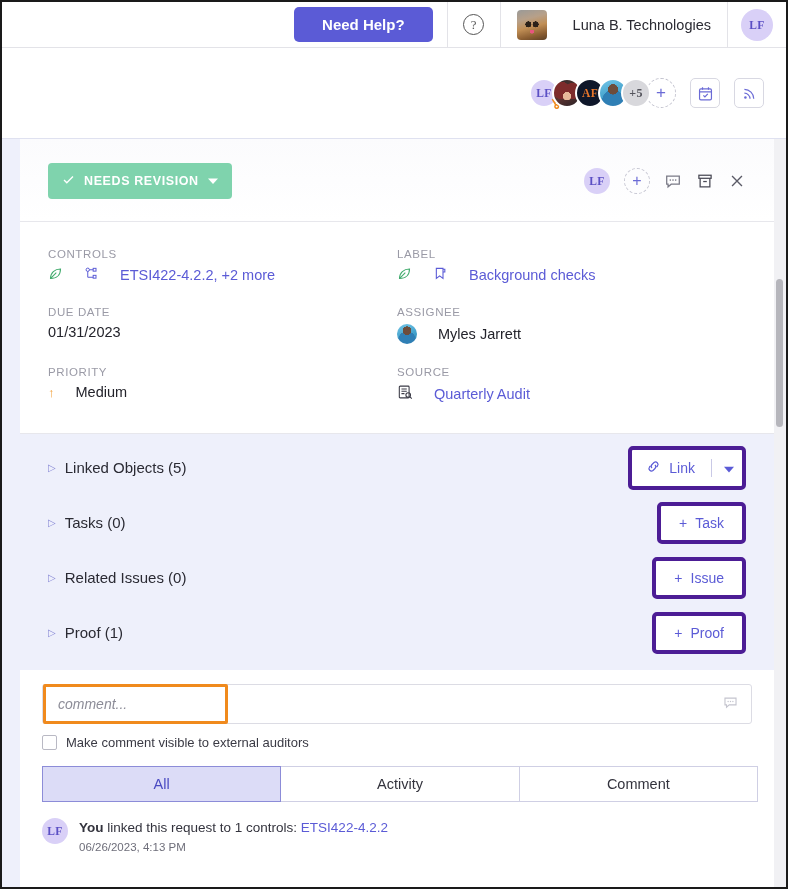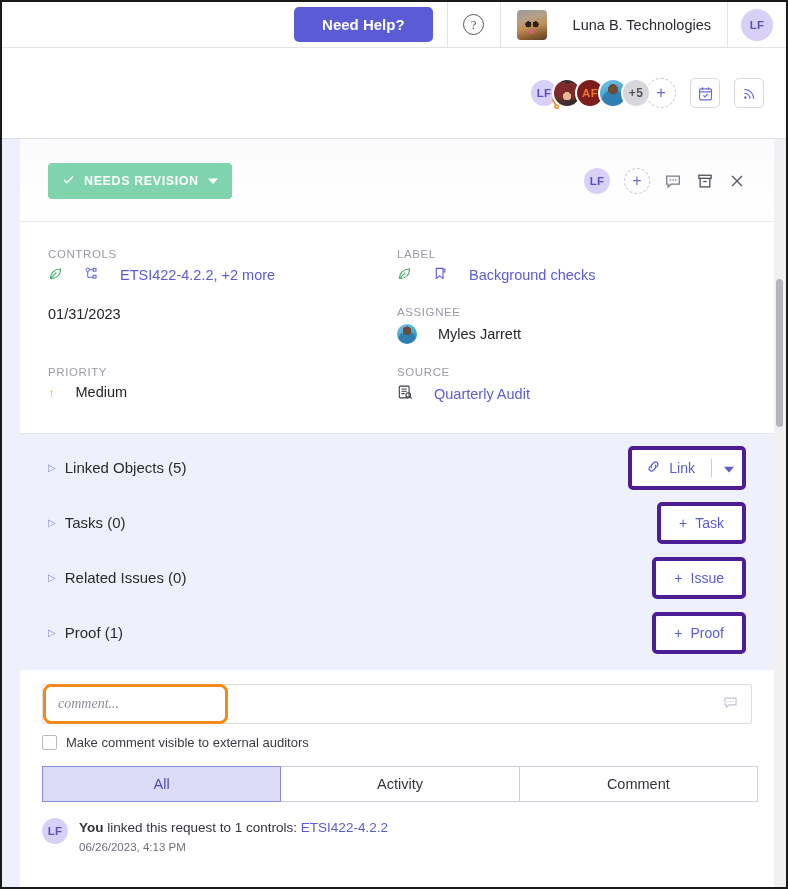--- a/index.html
+++ b/index.html
@@ -59,21 +59,21 @@
       radial-gradient(circle at 50% 72%, #e8567f 0 7%, transparent 8%),
       radial-gradient(circle at 38% 48%, #2b2119 0 12%, transparent 13%),
       radial-gradient(circle at 62% 48%, #2b2119 0 12%, transparent 13%),
       linear-gradient(165deg, #9a9a98 0%, #b7a089 30%, #c08e55 55%, #8b5e32 80%, #5d4026 100%);
   }
   .org-name { font-size: 14.5px; color: #2b2b33; white-space: nowrap; }
   .avatar-cell { display: flex; align-items: center; justify-content: center; width: 58px; }
   .av {
     border-radius: 50%;
     display: flex; align-items: center; justify-content: center;
-    font-size: 11.5px; font-weight: bold; letter-spacing: .3px;
+    font-size: 11.5px; font-weight: bold; letter-spacing: .3px; font-family: Liberation Serif, serif;
   }
   .av-lf { background: #d9d0f7; color: #5b4fc4; }
   .av-32 { width: 32px; height: 32px; }
 
   
   .subbar {
     height: 90px;
     display: flex; align-items: center; justify-content: flex-end;
     padding-right: 22px;
     background: #fff;
@@ -87,21 +87,21 @@
       radial-gradient(circle at 28% 40%, #7d2b2b 0 35%, transparent 36%),
       radial-gradient(circle at 72% 42%, #7d2b2b 0 33%, transparent 34%),
       linear-gradient(150deg, #2a2a2a, #5b3330 55%, #262026);
   }
   .av-photo-2 {
     background:
       radial-gradient(circle at 50% 36%, #6d4c3b 0 24%, transparent 25%),
       radial-gradient(circle at 50% 80%, #2f7fb5 0 44%, transparent 45%),
       linear-gradient(160deg, #74c6e8, #3f9ec9 60%, #2e7ba3);
   }
-  .av-af { background: #7f1d1d; color: #e8762b; }
+  .av-af { background: #0f172a; color: #e8762b; }
   .av-more { background: #d8d8dc; color: #54545c; font-size: 12px; }
   .av-key { position: relative; }
   .av-key::after {
     content: "⚷";
     position: absolute; right: -3px; bottom: -4px;
     font-size: 13px; color: #f08a1d; line-height: 1;
     transform: rotate(-30deg);
   }
   .av-add {
     width: 30px; height: 30px; border-radius: 50%;
@@ -207,25 +207,25 @@
 
   
   .comment-zone { background: #fff; padding: 14px 22px 0 22px; }
   .comment-box {
     display: flex; align-items: center;
     border: 1px solid #dcdce4; border-radius: 3px; background: #fff;
     height: 40px; padding-right: 12px;
   }
   .comment-input {
     flex: 1; height: 40px;
-    border: 3px solid #f08a1d; border-radius: 8px;
+    border: 3px solid #f08a1d; border-radius: 2px;
     font-size: 14px; font-style: italic; color: #8d8d98;
     padding: 0 12px; outline: none; background: #fff;
     max-width: 185px;
-    font-family: Liberation Serif, serif;
+    font-family: Liberation Sans, sans-serif;
   }
   .comment-input::placeholder { color: #8d8d98; font-style: italic; }
   .comment-spacer { flex: 1; }
   .chk-row { display: flex; align-items: center; gap: 9px; margin-top: 11px; }
   .chk {
     width: 15px; height: 15px; border: 1.4px solid #b9b9c4;
     border-radius: 2px; background: #fff; cursor: pointer;
   }
   .chk-lbl { font-size: 13px; color: #3a3a44; }
 
@@ -375,20 +375,21 @@
               <svg width="15" height="15" viewBox="0 0 18 18" fill="none" stroke="#5b5bd6" stroke-width="1.3">
                 <path d="M4 2.8h8v12l-4-3-4 3z"></path>
                 <path d="M12 3.8h2.2v3.4H12"></path>
               </svg>
             </span>
             <span class="meta-link">Background checks</span>
           </div>
         </div>
 
         <div>
+          <div class="meta-label">DUE DATE</div>
           <div class="meta-val">01/31/2023</div>
         </div>
 
         <div>
           <div class="meta-label">ASSIGNEE</div>
           <div class="meta-val">
             <span class="assignee-pic"></span>
             <span>Myles Jarrett</span>
           </div>
         </div>

